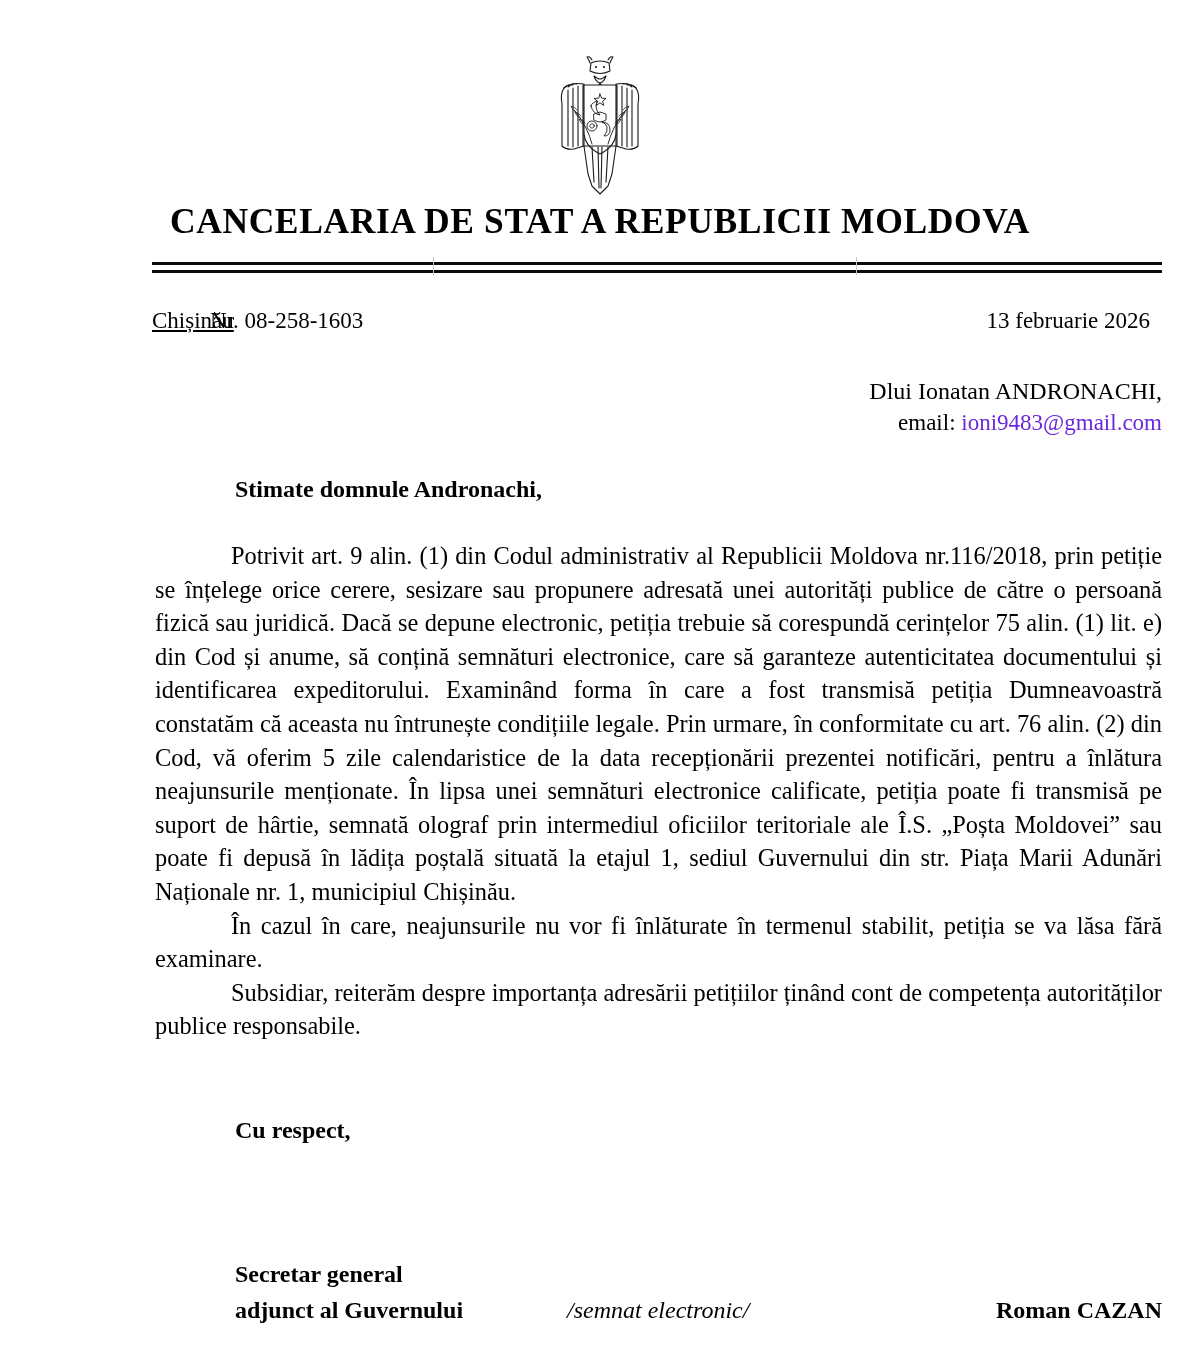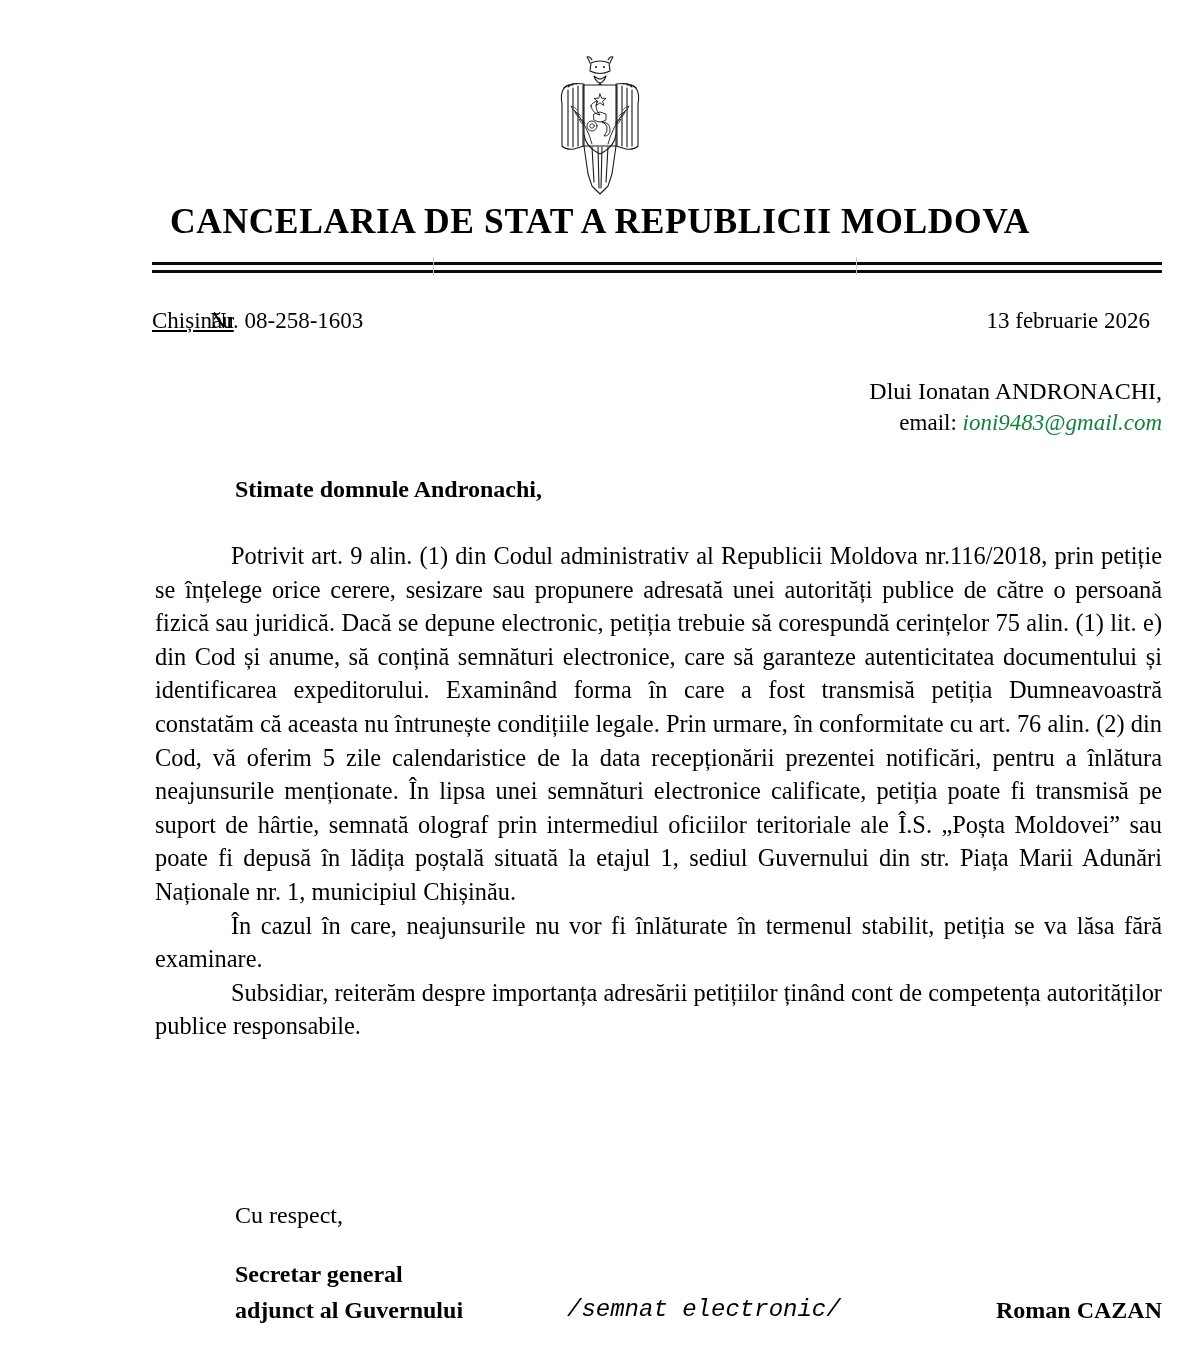--- a/index.html
+++ b/index.html
@@ -125,22 +125,21 @@
     font-weight: normal;
     line-height: 32px;
     white-space: nowrap;
   }
   .addressee .to-email {
     font-size: 23px;
     line-height: 32px;
     white-space: nowrap;
   }
   .addressee .to-email .email-link {
-    font-style: italic;
-    color: #15803d;
+    color: #6d28d9;
     text-decoration: none;
   }
 
   
   .salutation {
     position: absolute;
     top: 461px;
     left: 235px;
     font-size: 24px;
     font-weight: bold;
@@ -164,24 +163,24 @@
     text-indent: 76px;
     text-align: justify;
   }
   .body-copy p:last-child {
     text-align: justify;
   }
 
   
   .closing {
     position: absolute;
-    top: 1187px;
+    top: 1102px;
     left: 235px;
     font-size: 24px;
-    font-weight: normal;
+    font-weight: bold;
     line-height: 32px;
     white-space: nowrap;
     text-align: right;
   }
 
   
   .signature {
     position: absolute;
     top: 1244px;
     left: 235px;
@@ -199,21 +198,20 @@
   }
   .signature .sig-title .l2 { display: block; }
   .signature .sig-mark {
     position: absolute;
     left: 332px;
     top: 36px;
     font-size: 24px;
     font-style: italic;
     line-height: 36px;
     white-space: nowrap;
-    font-family: Liberation Mono, monospace;
   }
   .signature .sig-name {
     position: absolute;
     right: 0;
     top: 36px;
     font-size: 24px;
     font-weight: bold;
     line-height: 36px;
     white-space: nowrap;
   }

